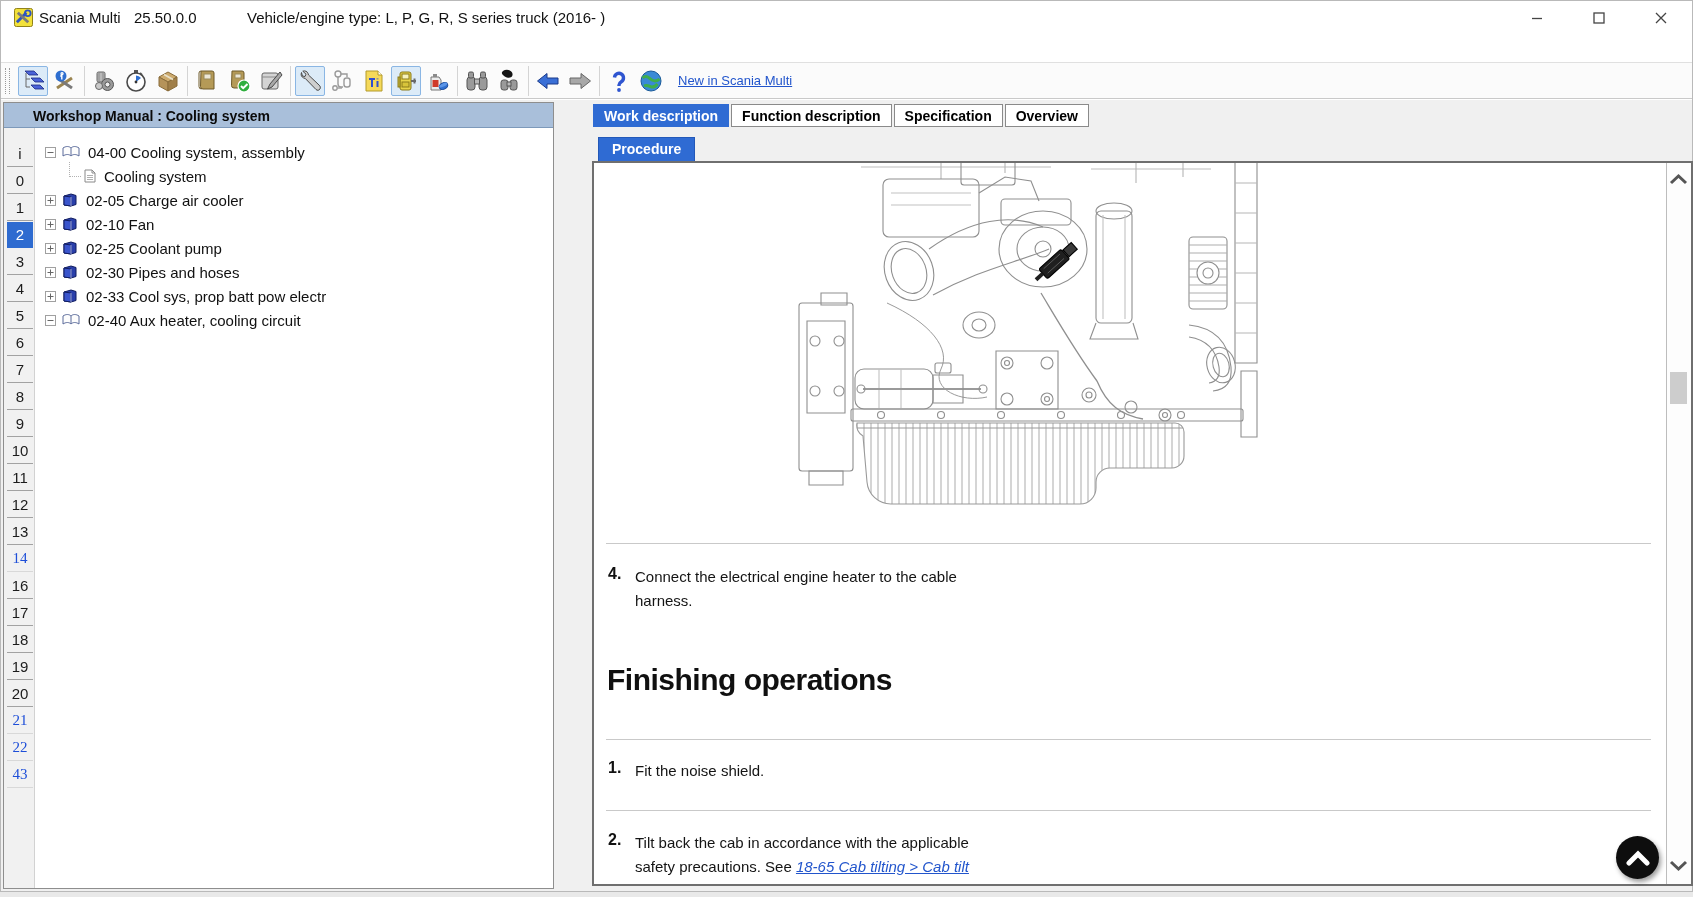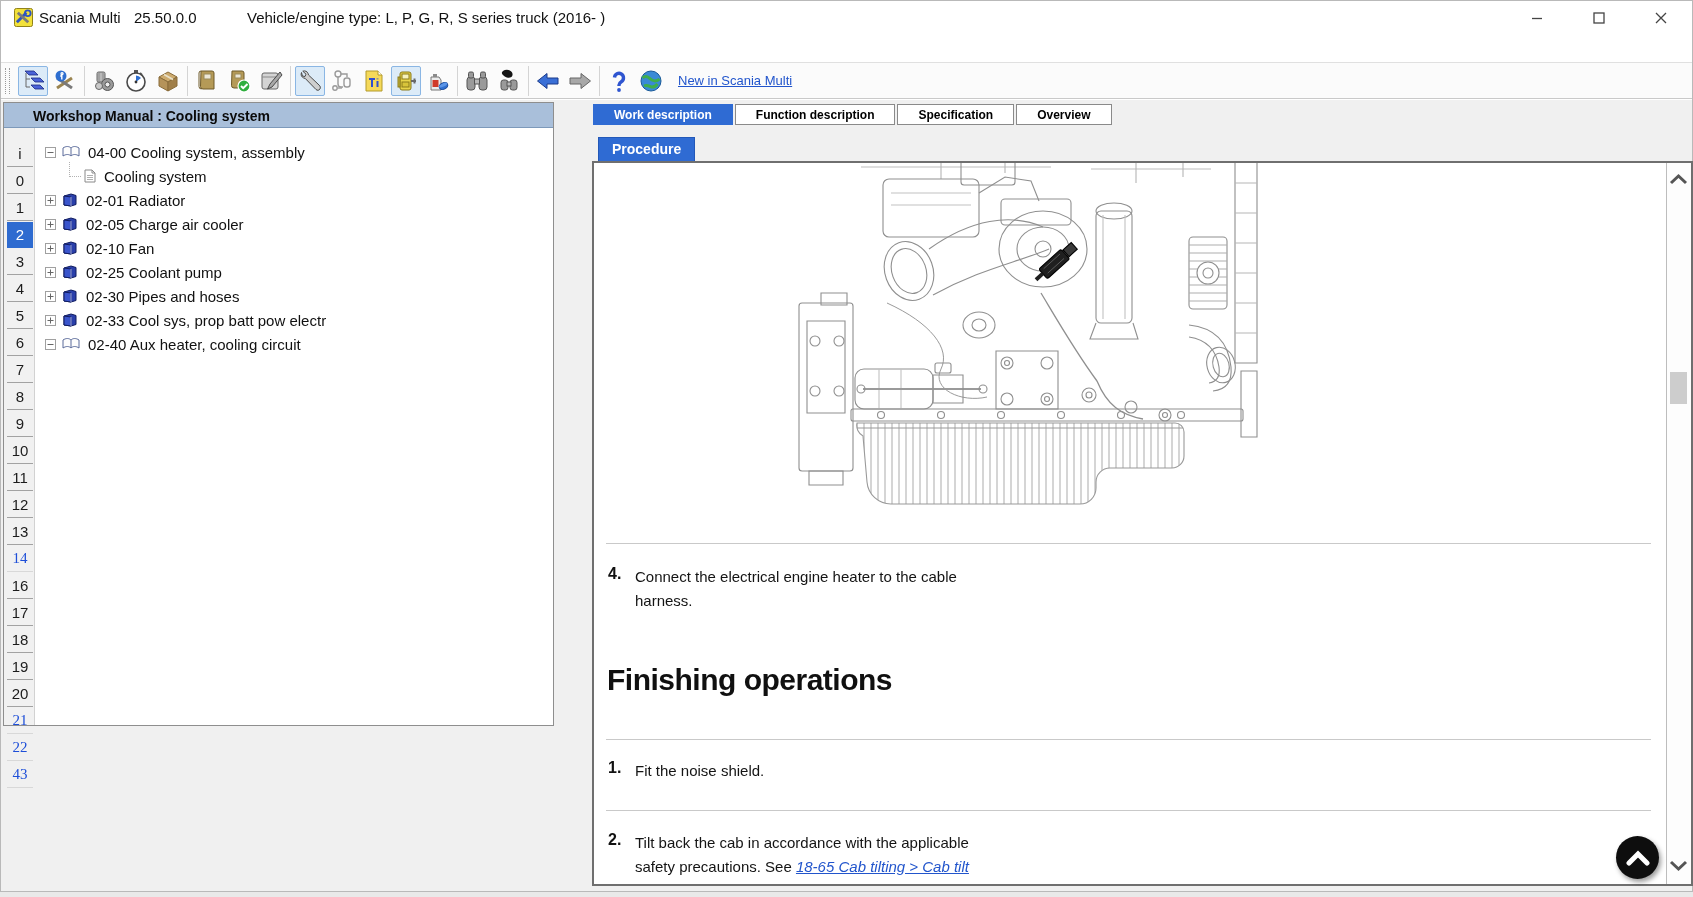--- a/index.html
+++ b/index.html
@@ -35,40 +35,40 @@
   .tb-group:last-child{border-right:none;}
   .tb-btn{width:30px;height:30px;margin:0 1px;display:flex;align-items:center;justify-content:center;border:1px solid transparent;border-radius:2px;box-sizing:border-box;}
   .tb-btn.active{background:#dcebf8;border-color:#8ab6e4;}
   .tb-btn svg{width:24px;height:24px;}
   .tb-link{margin-left:8px;font-size:13px;color:#2255cc;text-decoration:underline;cursor:pointer;}
 
   
   .main{position:absolute;left:0;top:99px;right:0;height:791px;background:#f0f0f0;}
 
   
-  .left-panel{position:absolute;left:2px;top:2px;width:551px;height:624px;background:#fff;border:1px solid #8e8e8e;box-sizing:border-box;}
+  .left-panel{position:absolute;left:2px;top:2px;width:551px;height:787px;background:#fff;border:1px solid #8e8e8e;box-sizing:border-box;}
   .panel-header{height:25px;background:#a9bfda;border-bottom:1px solid #7d99ba;font-weight:bold;font-size:14px;padding:5px 0 0 29px;box-sizing:border-box;color:#0a0a0a;}
   .index-strip{position:absolute;left:0;top:25px;bottom:0;width:31px;background:#f1f1f1;border-right:1px solid #d2d2d2;padding-top:13px;box-sizing:border-box;}
   .idx{width:26px;height:26px;margin:0 0 1px 3px;text-align:center;font-size:15px;line-height:25px;color:#1c1c1c;border-bottom:1px solid #a2a2a2;box-sizing:border-box;}
   .idx.sel{background:#2e6bd0;color:#fff;border-bottom-color:#2e6bd0;}
   .idx.dis{color:#1d4ed8;border-bottom-color:#d8d8d8;font-family:Liberation Serif, serif;}
   .tree-area{position:absolute;left:31px;top:25px;right:0;bottom:0;background:#fff;padding-top:12px;overflow:hidden;}
   .tree-row{display:flex;align-items:center;height:24px;font-size:15px;white-space:nowrap;}
   .tree-row .indent0{width:10px;}
   .tree-row .indent1{width:34px;}
   .lconn{width:11px;height:14px;border-left:1px dotted #b2b2b2;border-bottom:1px dotted #b2b2b2;margin:-8px 3px 6px 0;}
   .exp{width:11px;height:11px;margin-right:6px;flex:none;}
   .exp svg{display:block;}
   .nodeicon{margin-right:5px;flex:none;display:flex;}
   .tree-label{padding:1px 3px;}
   .tree-label.sel{background:#2e6bd0;color:#fff;outline:1px dotted #9ab;}
 
   
   .tabs-row{position:absolute;left:592px;top:4px;display:flex;}
-  .tab{background:#fff;border:1px solid #8a8a8a;font-weight:bold;font-size:12px;padding:3px 20px 2px;margin-right:2px;color:#000;}
+  .tab{background:#fff;border:1px solid #8a8a8a;font-weight:bold;font-size:14px;padding:3px 10px 2px;margin-right:2px;color:#000;}
   .tab.active{background:var(--accent,#2f6bd3);border-color:#2f6bd3;color:#fff;}
   .subtabs-row{position:absolute;left:597px;top:37px;display:flex;}
   .subtab{background:var(--accent,#2f6bd3);color:#fff;font-weight:bold;font-size:14px;padding:3px 13px 4px;border:1px solid #2358b8;}
 
   
   .content-box{position:absolute;left:591px;top:61px;width:1101px;height:725px;background:#fff;border:2px solid #6f6f6f;box-sizing:border-box;}
   .doc{position:absolute;left:0;top:0;right:24px;bottom:0;overflow:hidden;}
   .figure{position:absolute;left:197px;top:-10px;width:470px;height:358px;}
   .doc hr{border:none;border-top:1px solid #c9c9c9;position:absolute;left:12px;right:16px;margin:0;}
   .hr1{top:380px;} .hr2{top:576px;} .hr3{top:647px;}
@@ -406,37 +406,20 @@
                 <path d="M2.5 5.5h6M5.5 2.5v6" stroke="#666"></path>
               </svg>
             </span>
             <span class="nodeicon">
               <svg viewBox="0 0 16 14" width="16" height="14">
                 <path d="M2 3L9 1l5 1.5v9L9 13l-7-1z" fill="#2a3faa" stroke="#101c60"></path>
                 <path d="M2 3v9l7 1V4z" fill="#3a55cc" stroke="#101c60"></path>
                 <path d="M9 4v9" stroke="#c9d2ff" stroke-width="0.8"></path>
               </svg>
             </span>
-            <span class="tree-label">02-01 Radiator</span>
-          </div>
-          <div class="tree-row">
-            <span class="indent0"></span>
-            <span class="exp">
-              <svg viewBox="0 0 11 11" width="11" height="11">
-                <rect x="0.5" y="0.5" width="10" height="10" fill="#fff" stroke="#a0a0a0"></rect>
-                <path d="M2.5 5.5h6M5.5 2.5v6" stroke="#666"></path>
-              </svg>
-            </span>
-            <span class="nodeicon">
-              <svg viewBox="0 0 16 14" width="16" height="14">
-                <path d="M2 3L9 1l5 1.5v9L9 13l-7-1z" fill="#2a3faa" stroke="#101c60"></path>
-                <path d="M2 3v9l7 1V4z" fill="#3a55cc" stroke="#101c60"></path>
-                <path d="M9 4v9" stroke="#c9d2ff" stroke-width="0.8"></path>
-              </svg>
-            </span>
             <span class="tree-label">02-05 Charge air cooler</span>
           </div>
           <div class="tree-row">
             <span class="indent0"></span>
             <span class="exp">
               <svg viewBox="0 0 11 11" width="11" height="11">
                 <rect x="0.5" y="0.5" width="10" height="10" fill="#fff" stroke="#a0a0a0"></rect>
                 <path d="M2.5 5.5h6M5.5 2.5v6" stroke="#666"></path>
               </svg>
             </span>

